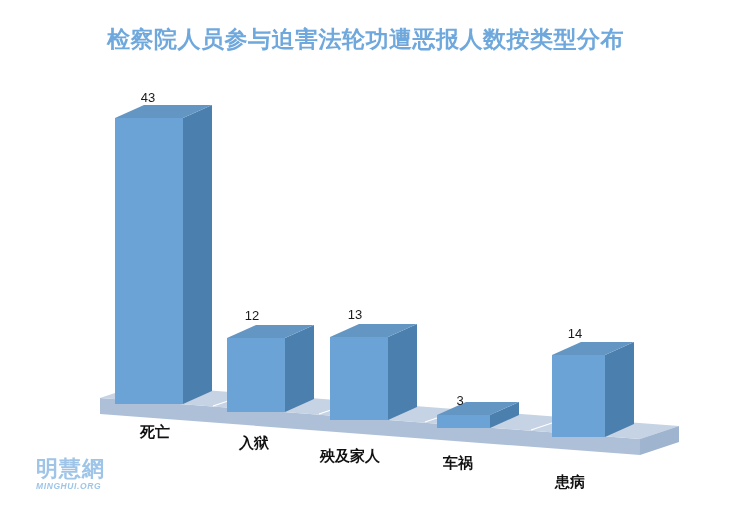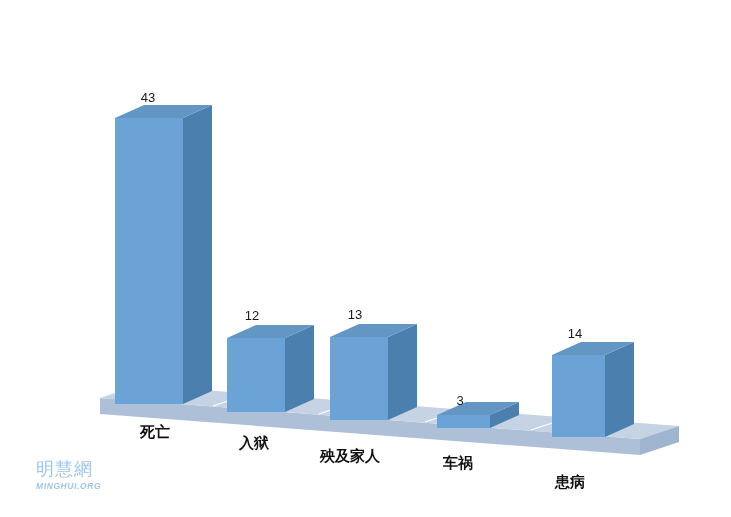--- a/index.html
+++ b/index.html
@@ -54,41 +54,42 @@
   }
   .watermark {
     position: absolute;
     left: 36px;
     top: 458px;
     width: 120px;
     user-select: none;
   }
   .wm-cn {
     font-family: "DejaVu Sans", "Liberation Sans", sans-serif;
-    font-size: 18px;
-    font-weight: normal;
+    font-size: 22px;
+    font-weight: bold;
     color: #9EC5E8;
     letter-spacing: 1px;
     line-height: 22px;
   }
   .wm-en {
     font-family: "Liberation Sans", "DejaVu Sans", sans-serif;
     font-size: 8.5px;
     font-weight: bold;
     color: #9EC5E8;
     letter-spacing: 0.6px;
     margin-top: 1px;
     font-style: italic;
   }
 </style>
 </head>
 <body>
 
 <div id="chart-root">
 
+  <div class="chart-title">检察院人员参与迫害法轮功遭恶报人数按类型分布</div>
 
   <svg class="plot" viewBox="0 0 731 517">
 
     <g>
       <polygon points="100,398 640,439 640,455 100,414" fill="#AEC0D8"></polygon>
       <polygon points="100,398 139,385 679,426 640,439" fill="#C6D3E4"></polygon>
       <polygon points="640,439 679,426 679,442 640,455" fill="#9FB4CE"></polygon>
 
       <line x1="213" y1="406" x2="252" y2="393" stroke="#FFFFFF" stroke-width="1.2"></line>
       <line x1="319" y1="414" x2="358" y2="401" stroke="#FFFFFF" stroke-width="1.2"></line>

